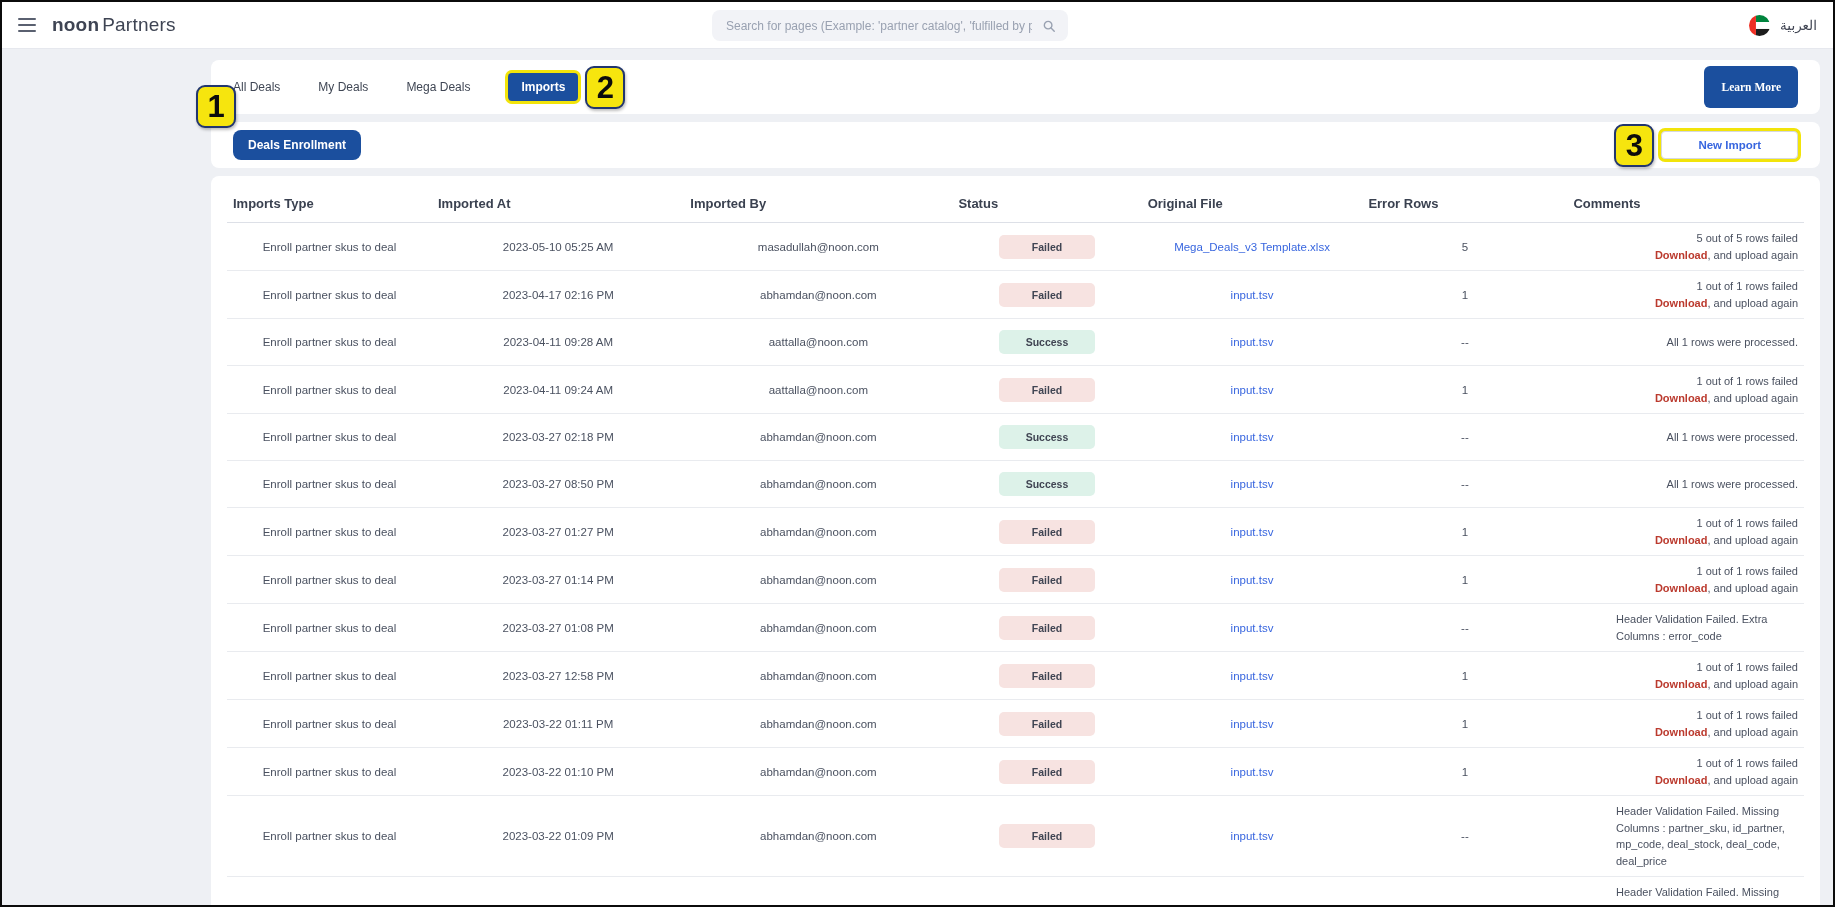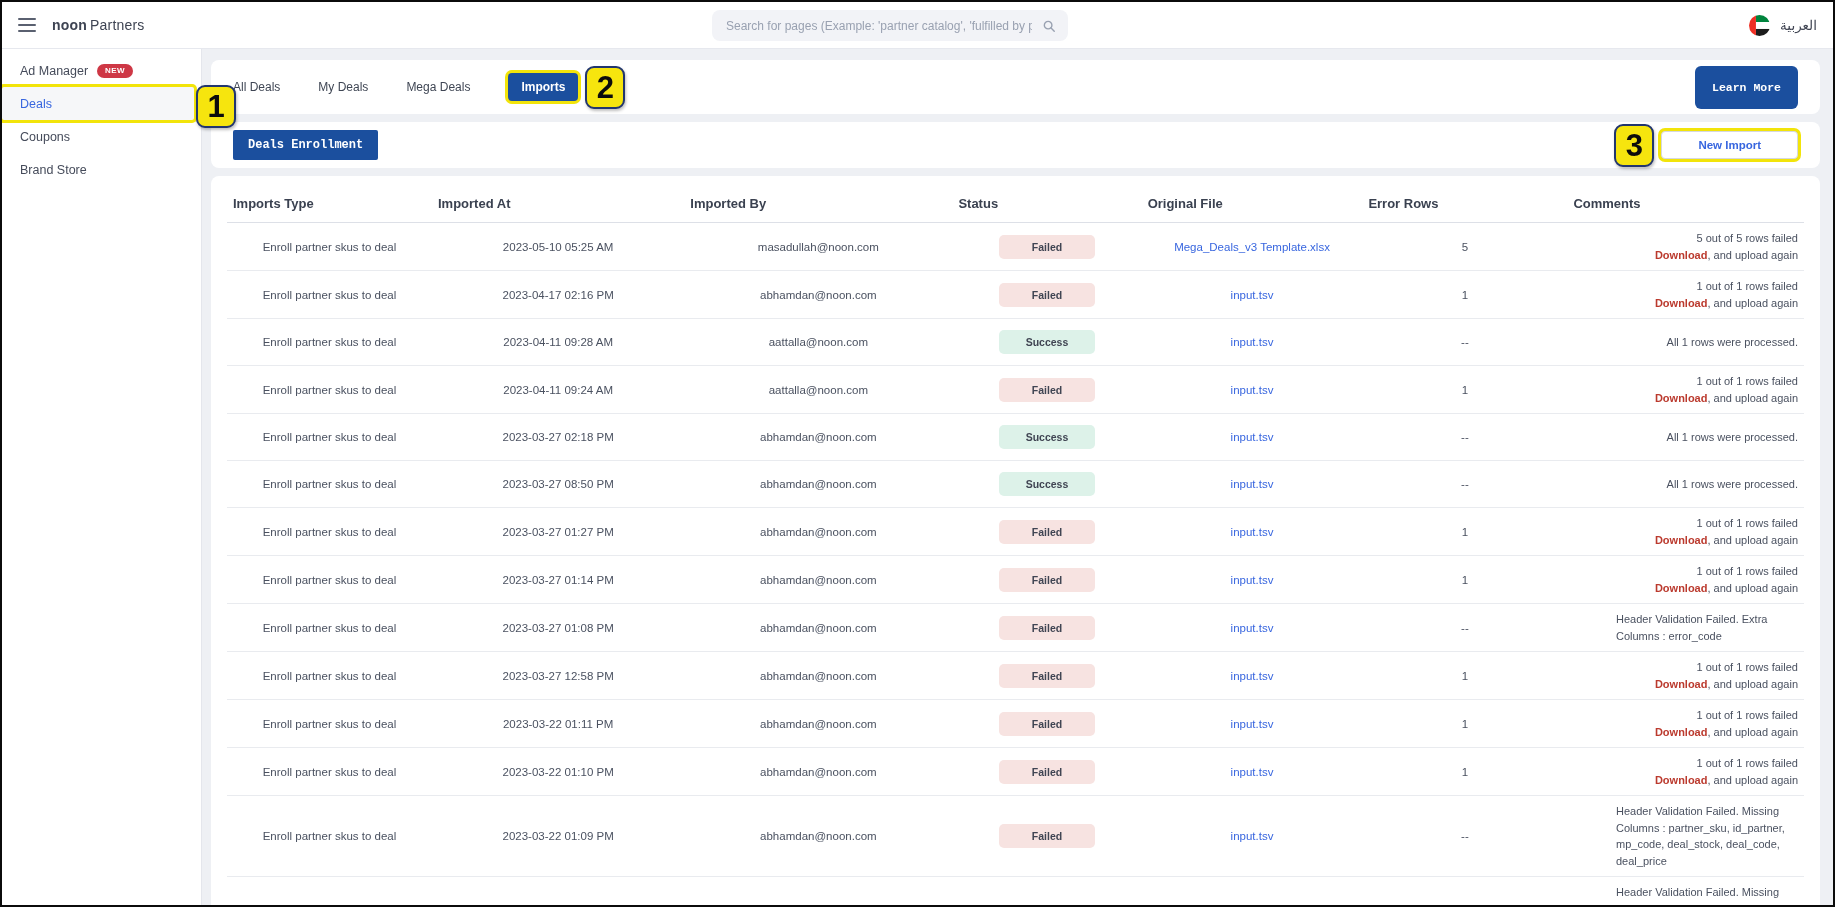--- a/index.html
+++ b/index.html
@@ -6,21 +6,21 @@
   #page{
     width:1835px;height:907px;box-sizing:border-box;position:relative;
     border:2px solid #0b0b0b;background:#eef0f4;overflow:hidden;
     font-family:"Liberation Sans",sans-serif;color:#404553;
   }
   
   .topbar{position:absolute;left:0;top:0;right:0;height:47px;background:#fff;
     border-bottom:1px solid #e6e8ee;display:flex;align-items:center;padding:0 16px;box-sizing:border-box;z-index:5;}
   .hamburger{width:18px;height:14px;display:flex;flex-direction:column;justify-content:space-between;cursor:pointer;margin-right:16px;}
   .hamburger span{display:block;height:2px;background:#5a6070;border-radius:1px;}
-  .brand{font-size:14px;letter-spacing:.2px;white-space:nowrap;}
+  .brand{font-size:19px;letter-spacing:.2px;white-space:nowrap;}
   .brand .b1{font-weight:bold;color:#3e4453;}
   .brand .b2{font-weight:400;color:#3e4453;margin-left:3px;}
   .search{position:absolute;left:710px;top:8px;width:356px;height:31px;background:#f2f3f7;
     border-radius:8px;display:flex;align-items:center;padding:0 12px;box-sizing:border-box;}
   .search input{flex:1;border:none;background:transparent;font-size:12px;color:#404553;outline:none;font-family:inherit;}
   .search input::placeholder{color:#99a1b1;}
   .search svg{flex:none;margin-left:8px;}
   .lang{margin-left:auto;display:flex;align-items:center;gap:10px;cursor:pointer;}
   .lang .lbl{font-size:13.5px;color:#404553;}
   
@@ -34,24 +34,24 @@
     padding:3px 8px;border-radius:9px;margin-left:9px;line-height:1;}
   
   .main{position:absolute;left:201px;top:47px;right:0;bottom:0;padding:11px 13px 0 8px;box-sizing:border-box;}
   .card{background:#fff;border-radius:8px;margin-bottom:8px;}
   .tabs-card{height:54px;display:flex;align-items:center;padding:0 22px;box-sizing:border-box;}
   .tabs{display:flex;align-items:center;gap:38px;}
   .tab{font-size:12px;color:#3f4654;cursor:pointer;padding:7px 0;border-radius:4px;white-space:nowrap;}
   .tab.active{background:#1b4f9e;color:#fff;font-weight:bold;padding:7px 13px;
     box-shadow:0 0 0 3px #f2e40a;}
   .btn-learn{margin-left:auto;background:#1b4f9e;color:#fff;border:none;border-radius:6px;
-    font-size:11.5px;font-weight:bold;padding:15px 17px;cursor:pointer;font-family:Liberation Mono, monospace;}
+    font-size:11.5px;font-weight:bold;padding:15px 17px;cursor:pointer;font-family:Liberation Serif, serif;}
   .toolbar-card{height:46px;display:flex;align-items:center;padding:0 22px;box-sizing:border-box;}
-  .btn-enroll{background:#1b4f9e;color:#fff;border:none;border-radius:2px;font-size:12px;
-    font-weight:bold;padding:8px 15px;cursor:pointer;font-family:Liberation Mono, monospace;text-align:center;}
+  .btn-enroll{background:#1b4f9e;color:#fff;border:none;border-radius:8px;font-size:12px;
+    font-weight:bold;padding:8px 15px;cursor:pointer;font-family:Liberation Sans, sans-serif;text-align:center;}
   .btn-new-import{background:#fff;color:#3866df;border:1px solid #d5d8df;border-radius:4px;
     font-size:11.5px;font-weight:bold;padding:7px 36px;cursor:pointer;font-family:inherit;
     box-shadow:0 0 0 3px #f2e40a;}
   .spacer{margin-left:auto;}
   
   .table-card{padding:4px 16px 0;box-sizing:border-box;min-height:700px;}
   table{width:100%;border-collapse:collapse;}
   thead th{font-size:13px;font-weight:bold;color:#3a4150;padding:16px 6px 11px;
     border-bottom:1px solid #dde0e7;text-align:left;}
   tbody td{font-size:11.5px;color:#4a5160;padding:7px 6px;border-bottom:1px solid #e9ebef;
@@ -109,41 +109,20 @@
           <rect x="6.6" y="0" width="13.4" height="6.7" fill="#00843d"></rect>
           <rect x="6.6" y="6.7" width="13.4" height="6.6" fill="#ffffff"></rect>
           <rect x="6.6" y="13.3" width="13.4" height="6.7" fill="#1c1c1c"></rect>
           <rect x="0" y="0" width="6.6" height="20" fill="#ee3024"></rect>
         </g>
       </svg>
       <span class="lbl">العربية</span>
     </div>
   </div>
 
-  <div class="sidebar" id="sidebar">
-  <div class="side-item">
-    <span class="side-label">Ad Manager</span>
-    <span class="new-badge">NEW</span>
-  </div>
-
-  <div class="side-item active">
-    <span class="side-label">Deals</span>
-
-  </div>
-
-  <div class="side-item">
-    <span class="side-label">Coupons</span>
-
-  </div>
-
-  <div class="side-item">
-    <span class="side-label">Brand Store</span>
-
-  </div>
-</div>
 
   <div class="main">
 
     <div class="card tabs-card">
       <div class="tabs" id="tabs">
   <div class="tab"><span class="tab-label">All Deals</span></div>
 
   <div class="tab"><span class="tab-label">My Deals</span></div>
 
   <div class="tab"><span class="tab-label">Mega Deals</span></div>

